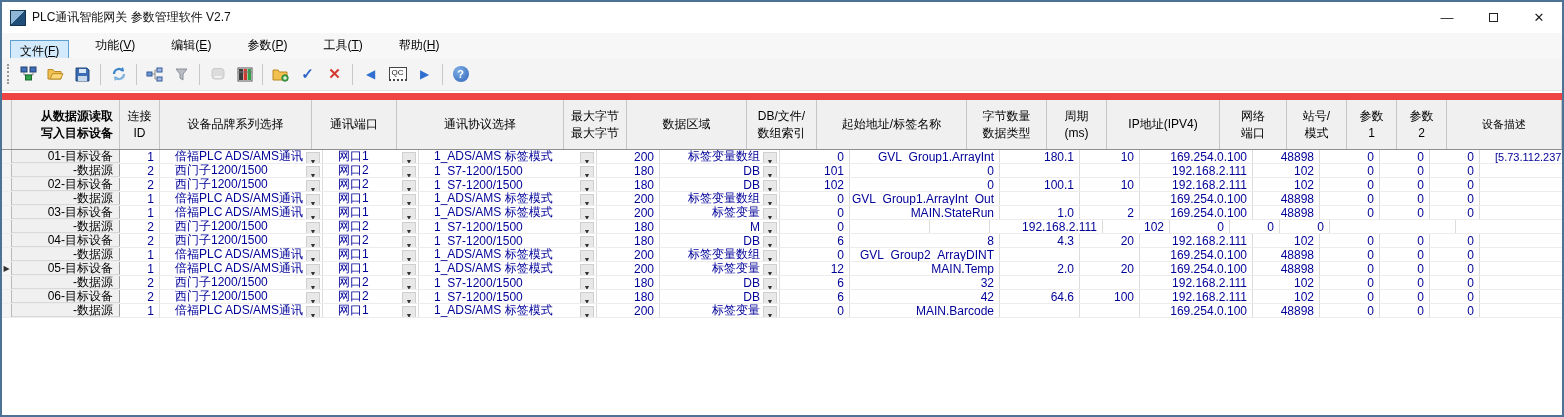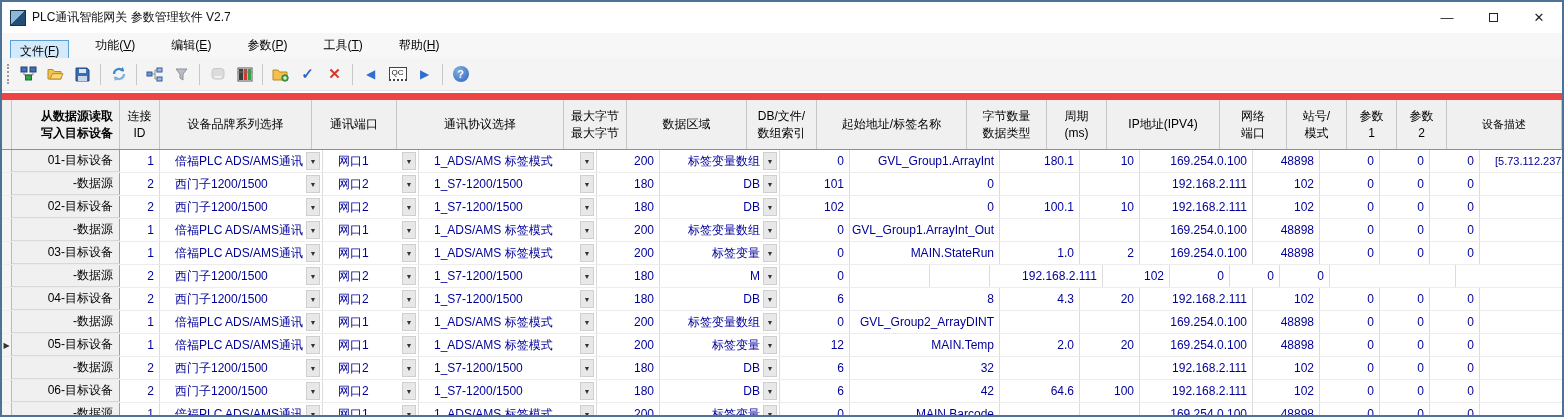--- a/index.html
+++ b/index.html
@@ -45,21 +45,21 @@
   
   .grid{flex:1 1 auto;margin-top:2px;border-top:7px solid #ef4444;
     display:flex;flex-direction:column;overflow:hidden;background:#fff;}
   .grid-header{display:flex;flex:0 0 auto;height:50px;background:#f0f0f0;
     border-bottom:1px solid #8f8f8f;}
   .h-cell{display:flex;flex-direction:column;justify-content:center;
     border-right:1px solid #c6c6c6;background:#f0f0f0;text-align:center;
     font-size:12px;line-height:1.35;overflow:hidden;flex:0 0 auto;}
   .h-cell.hb{font-weight:bold;text-align:right;padding-right:6px;}
   .grid-body{flex:1 1 auto;overflow:hidden;}
-  .g-row{display:flex;height:23px;border-bottom:1px solid #ececec;text-align:center;}
+  .g-row{display:flex;height:14px;border-bottom:1px solid #ececec;text-align:center;}
   .cell{flex:0 0 auto;height:100%;display:flex;align-items:center;
     border-right:1px solid #dcdcdc;color:#000099;font-size:12px;
     white-space:nowrap;overflow:hidden;position:relative;}
   .ar{justify-content:flex-end;padding-right:5px;}
   .al{justify-content:flex-start;padding-left:4px;margin-left:11px;}
   .ind-cell{background:#f4f4f4;border-right:1px solid #b9b9b9;color:#333;
     font-size:8px;display:flex;align-items:center;justify-content:center;}
   .rowhdr-cell{background:#f0f0f0;color:#000;justify-content:flex-end;
     padding-right:6px;border-right:1px solid #9f9f9f;border-bottom:1px solid #d9d9d9;}
   .combo{padding-right:19px;}

